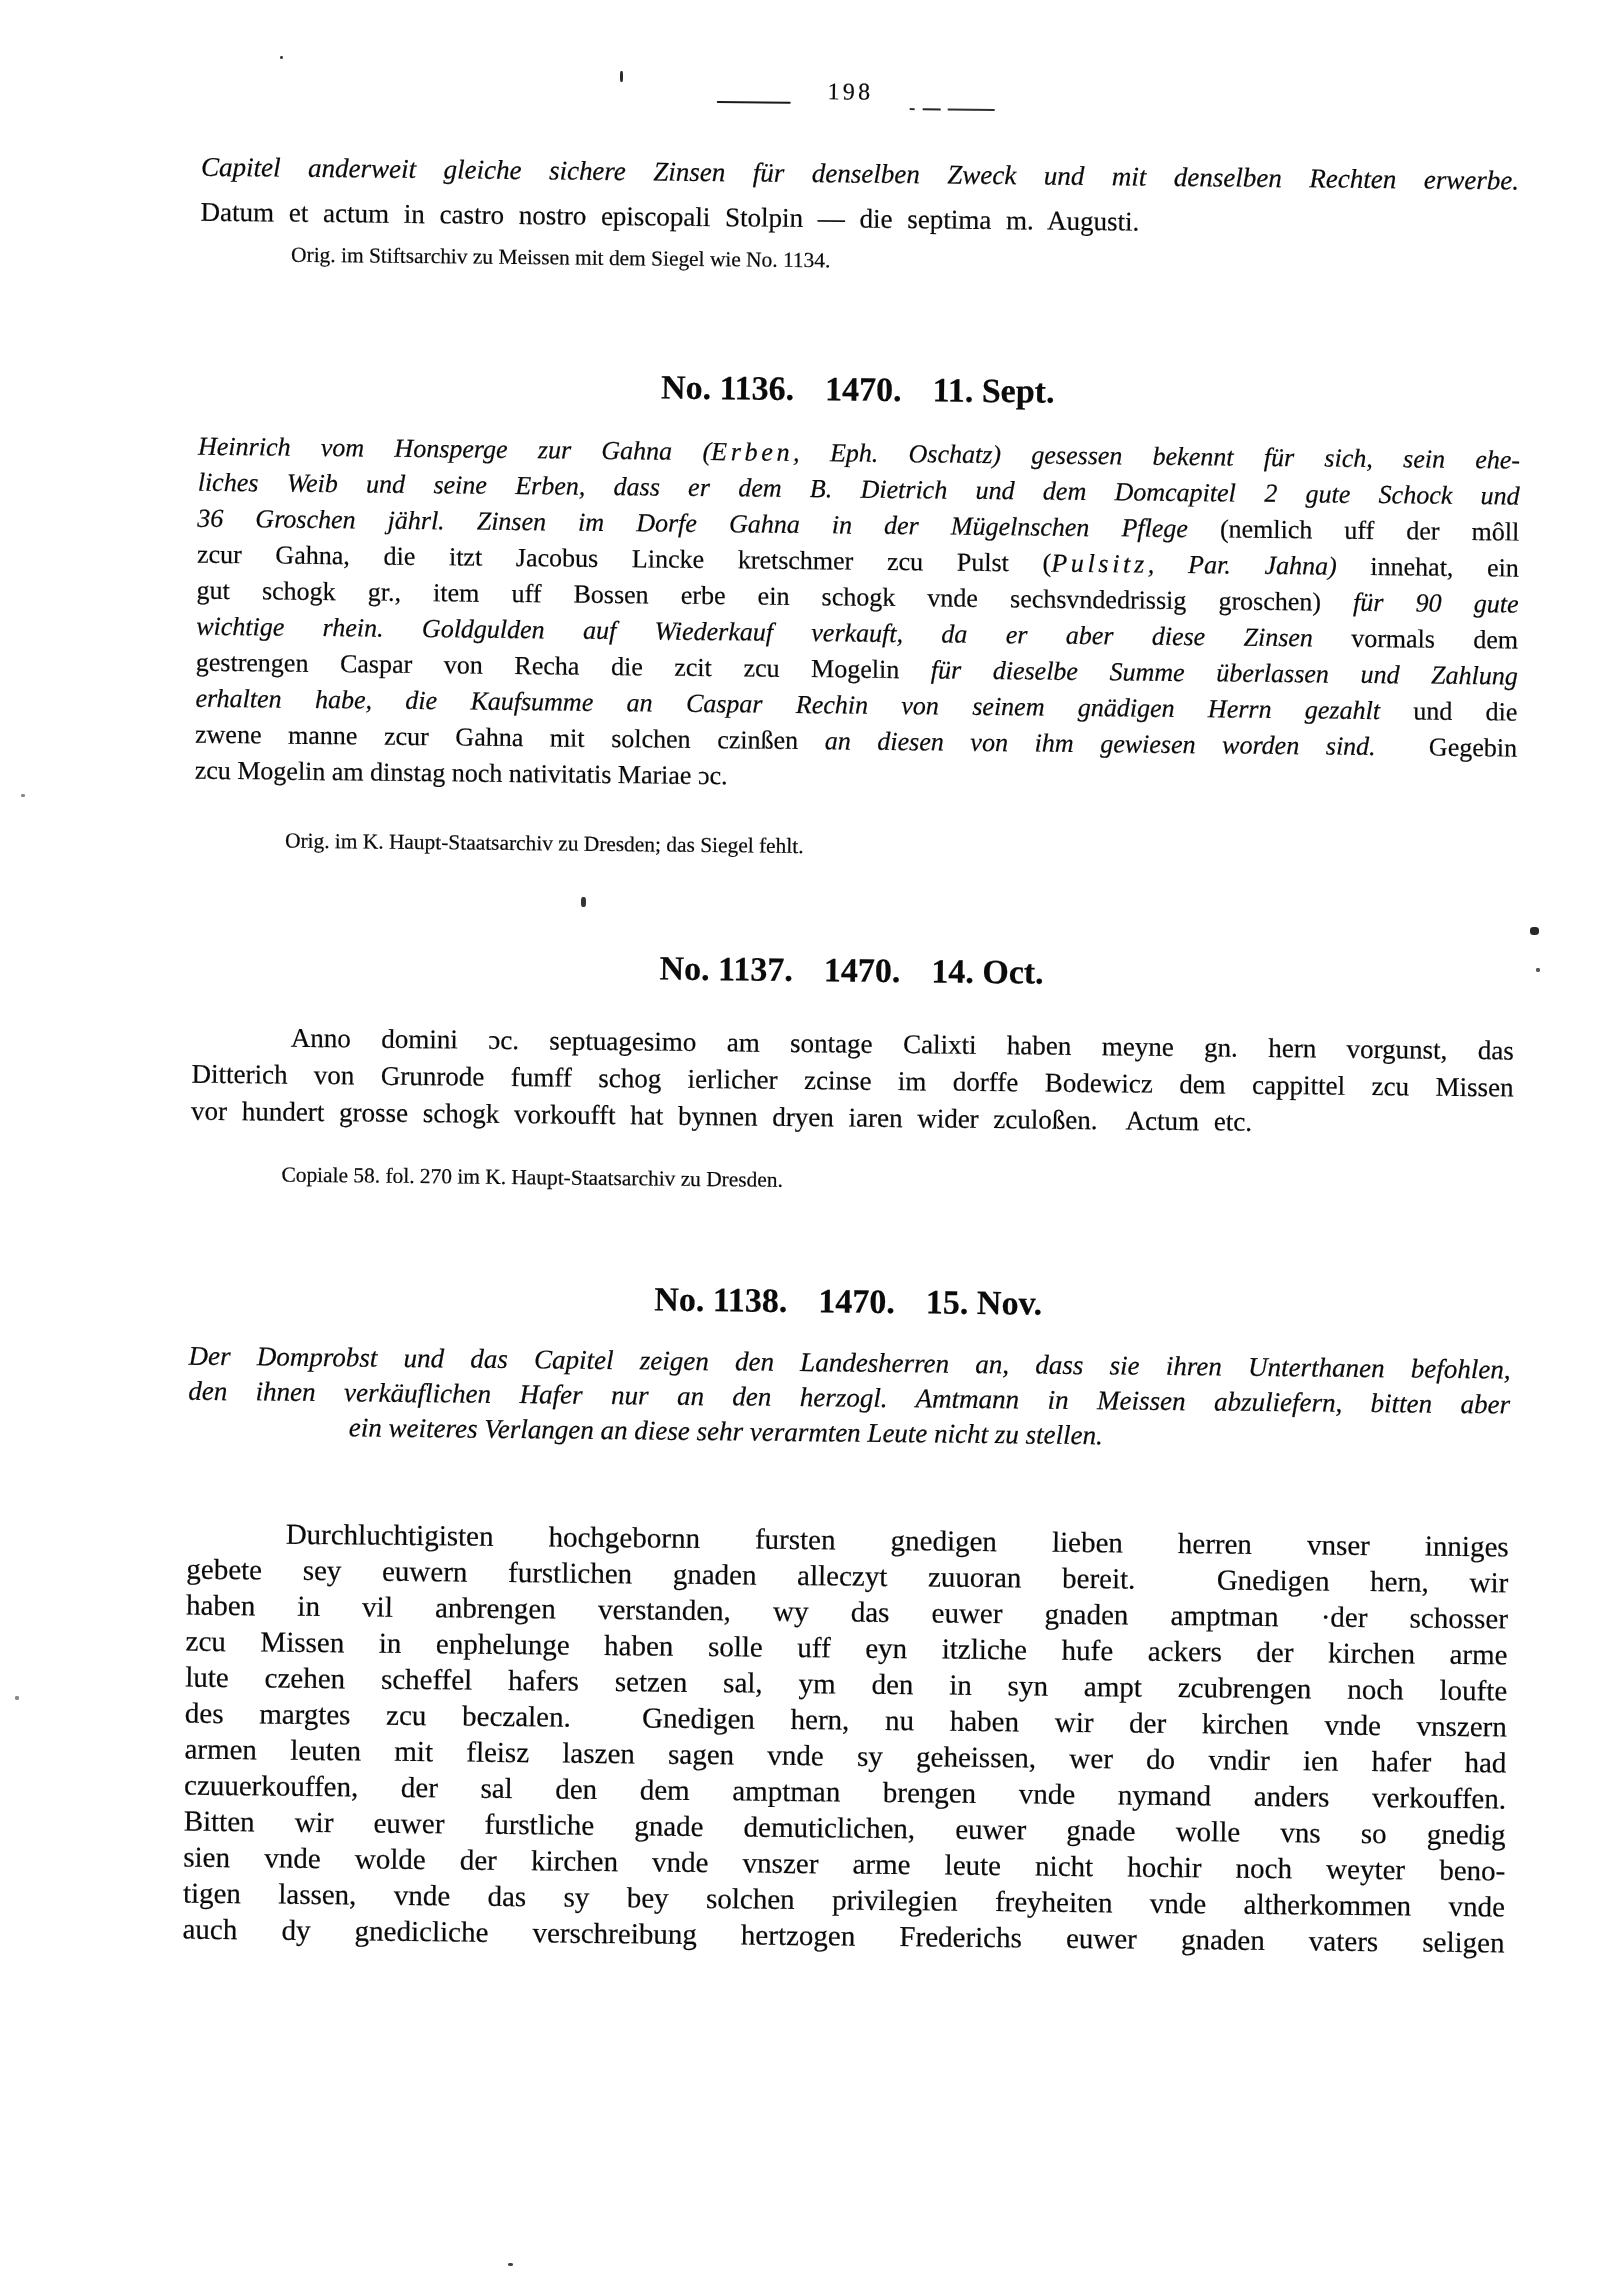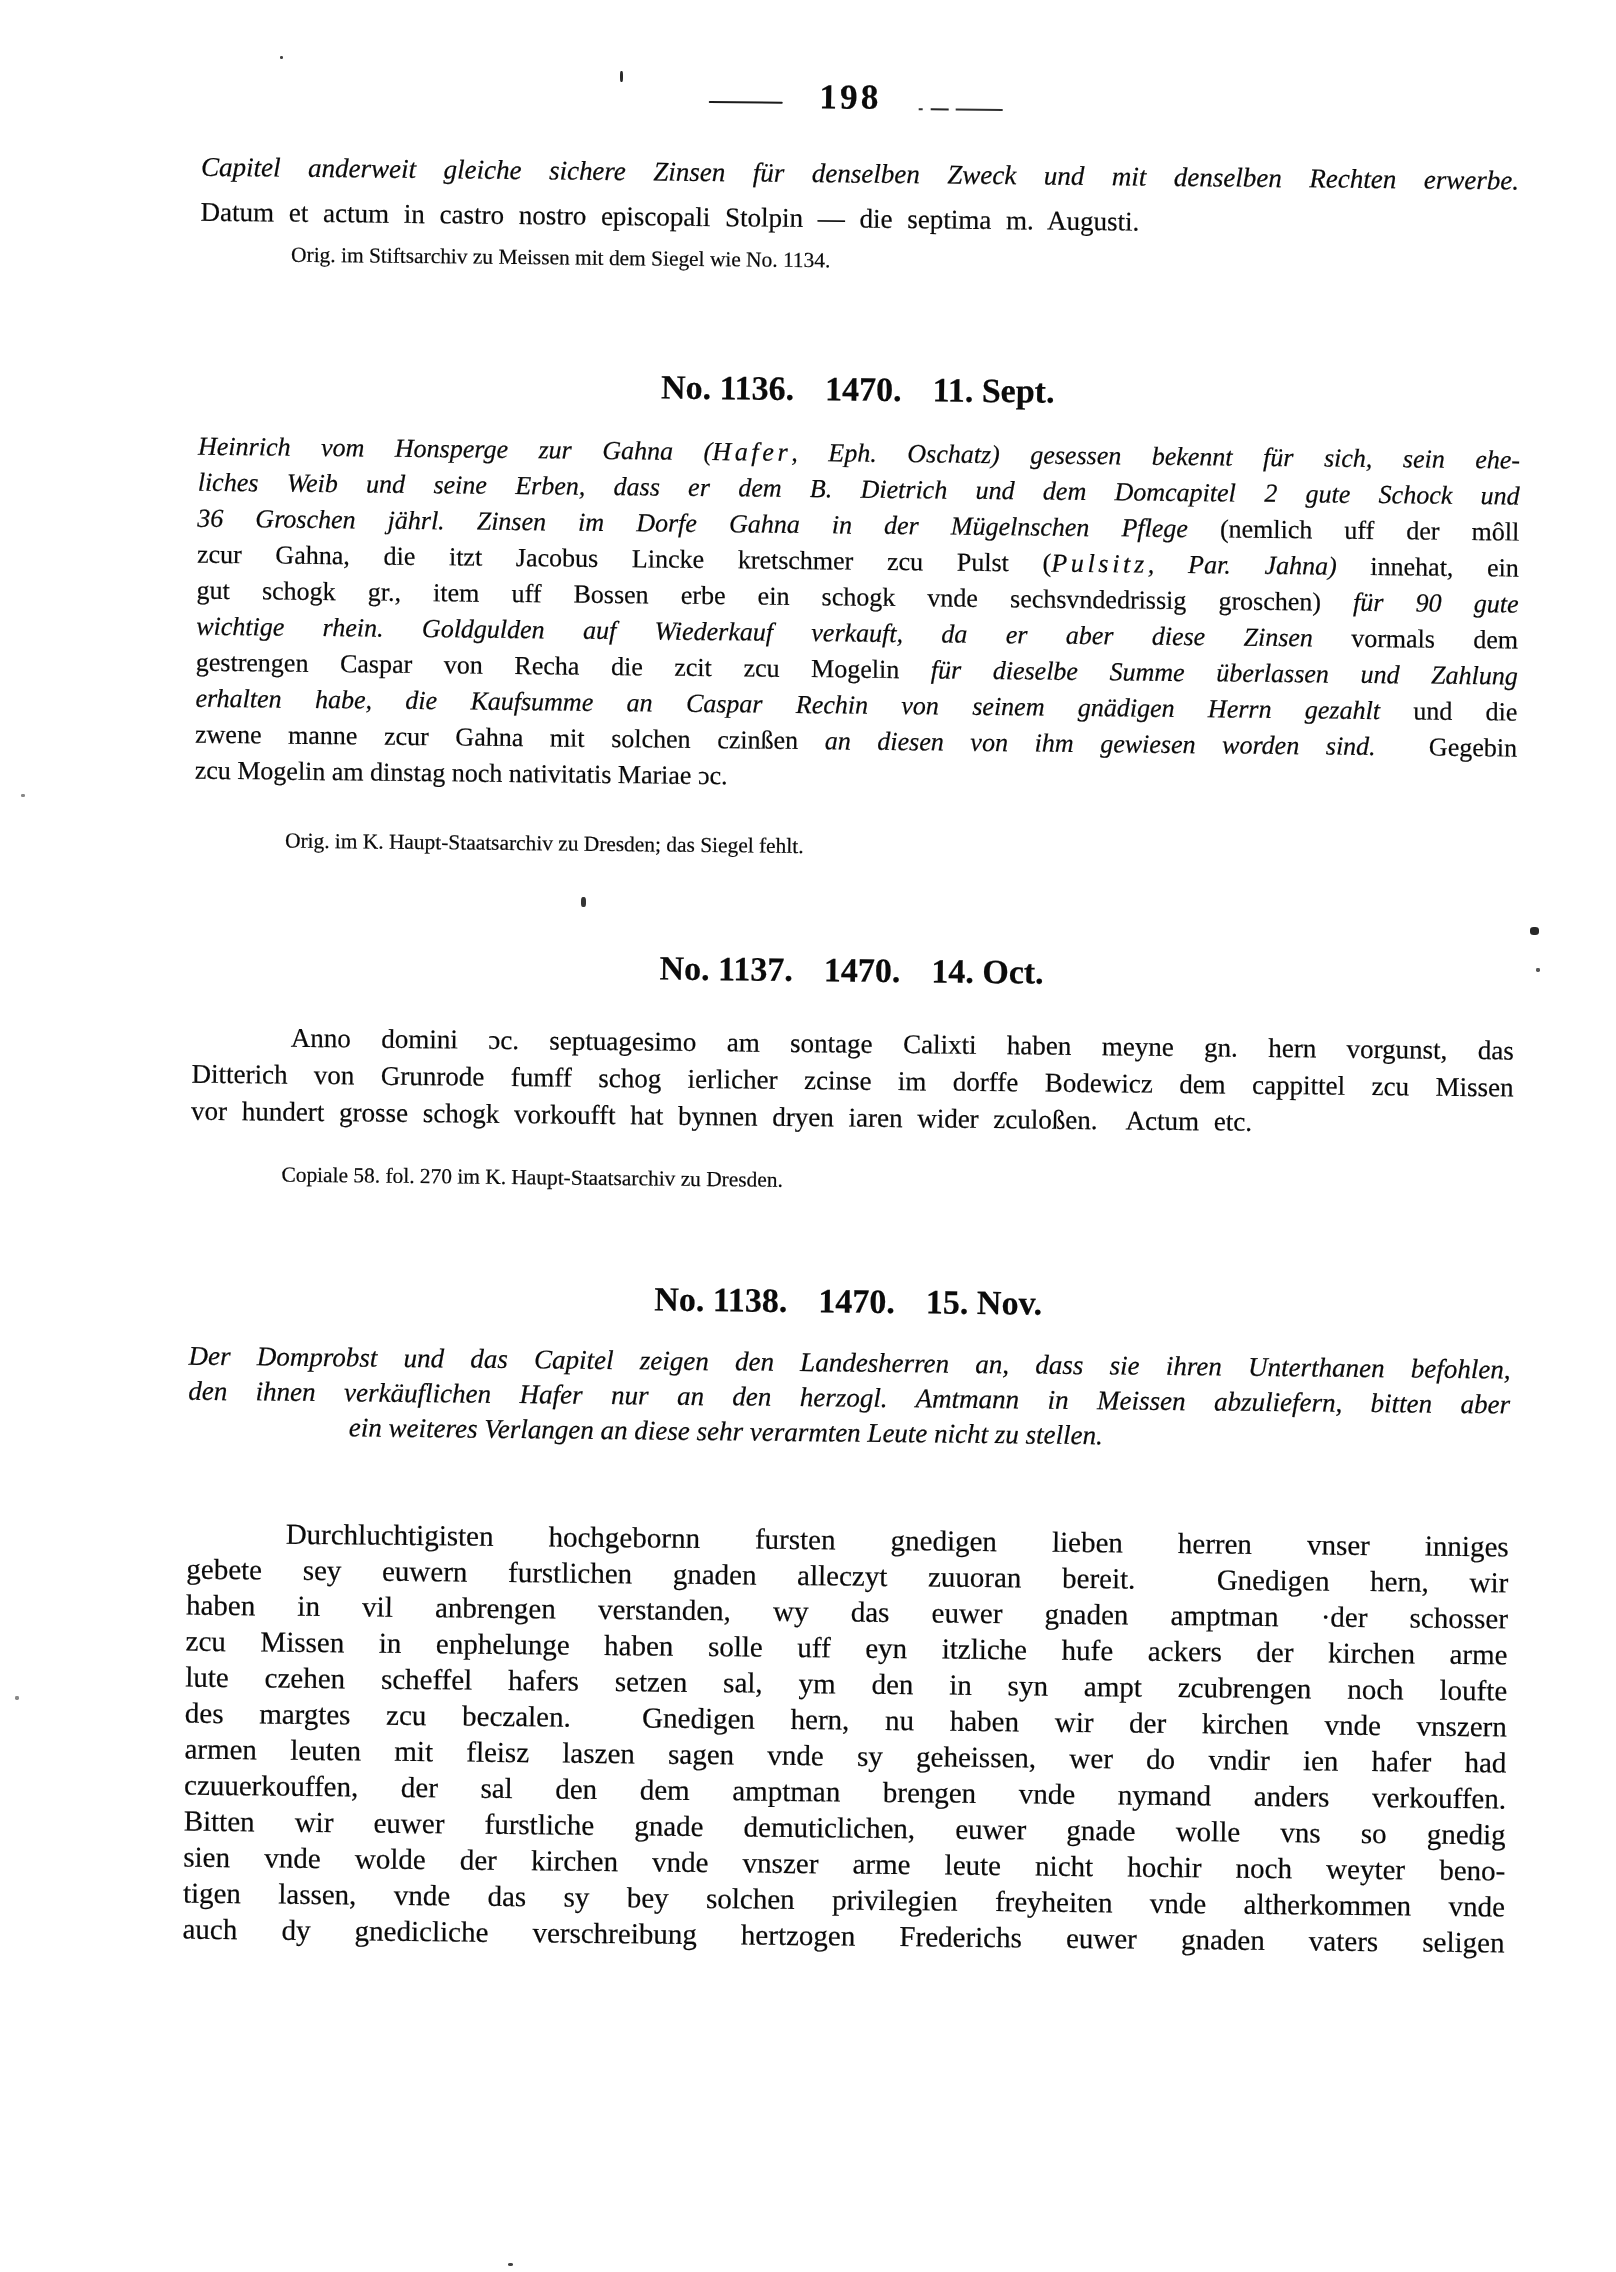--- a/index.html
+++ b/index.html
@@ -8,21 +8,21 @@
     overflow:hidden;color:#0b0b0b;
     font-family:"Liberation Serif","DejaVu Serif",serif;
     -webkit-text-stroke:0.2px #000;
   }
   .rot{position:absolute;left:0;top:0;width:1616px;height:2273px;
        transform:rotate(0.6deg);transform-origin:803px 80px;}
   .blk{position:absolute;}
   
   .pagerow{top:79px;left:187px;width:1338px;display:flex;justify-content:center;
            align-items:flex-start;gap:37px;}
-  .folio{font-size:35px;font-weight:700;letter-spacing:3.2px;line-height:1;}
+  .folio{font-size:24px;font-weight:400;letter-spacing:3.2px;line-height:1;}
   .rule-l{width:74px;height:2.7px;background:#1b1b1b;margin-top:22.5px;border-radius:1.1px;}
   .rule-r{display:flex;align-items:center;gap:7.5px;margin-top:28px;}
   .rule-r .d1{width:4.8px;height:2.1px;background:#303030;}
   .rule-r .d2{width:18px;height:2.1px;background:#262626;}
   .rule-r .d3{width:47px;height:1.6px;background:#303030;}
   
   .headnote{top:151px;left:202px;width:1318px;font-size:27px;line-height:45px;}
   .src{font-size:21.4px;line-height:26px;-webkit-text-stroke:0.2px #000;}
   .src1{top:247px;left:293px;width:1231px;}
   .hd{left:202px;width:1318px;display:flex;justify-content:center;gap:31px;
@@ -67,21 +67,21 @@
         <div class="line end sp"><span class="rm">Datum et actum in castro nostro episcopali Stolpin — die septima m. Augusti.</span></div>
       </div>
     <div class="blk src src1">Orig. im Stiftsarchiv zu Meissen mit dem Siegel wie No. 1134.</div>
 
     <div class="blk hd hd1136">
       <span>No. 1136.</span>
       <span>1470.</span>
       <span>11. Sept.</span>
     </div>
     <div class="blk para1136">
-        <div class="line"><span class="it">Heinrich vom Honsperge zur Gahna (</span><span class="it lsp">Hafer</span><span class="it">, Eph. Oschatz) gesessen bekennt für sich, sein ehe-</span></div>
+        <div class="line"><span class="it">Heinrich vom Honsperge zur Gahna (</span><span class="it lsp">Erben</span><span class="it">, Eph. Oschatz) gesessen bekennt für sich, sein ehe-</span></div>
         <div class="line"><span class="it">liches Weib und seine Erben, dass er dem B. Dietrich und dem Domcapitel 2 gute Schock und</span></div>
         <div class="line"><span class="it">36 Groschen jährl. Zinsen im Dorfe Gahna in der Mügelnschen Pflege </span><span class="rm">(nemlich uff der môll</span></div>
         <div class="line"><span class="rm">zcur Gahna, die itzt Jacobus Lincke kretschmer zcu Pulst (</span><span class="it lsp">Pulsitz</span><span class="it">, Par. Jahna)</span><span class="rm"> innehat, ein</span></div>
         <div class="line"><span class="rm">gut schogk gr., item uff Bossen erbe ein schogk vnde sechsvndedrissig groschen) </span><span class="it">für 90 gute</span></div>
         <div class="line"><span class="it">wichtige rhein. Goldgulden auf Wiederkauf verkauft, da er aber diese Zinsen </span><span class="rm">vormals dem</span></div>
         <div class="line"><span class="rm">gestrengen Caspar von Recha die zcit zcu Mogelin </span><span class="it">für dieselbe Summe überlassen und Zahlung</span></div>
         <div class="line"><span class="it">erhalten habe, die Kaufsumme an Caspar Rechin von seinem gnädigen Herrn gezahlt </span><span class="rm">und die</span></div>
         <div class="line"><span class="rm">zwene manne zcur Gahna mit solchen czinßen </span><span class="it">an diesen von ihm gewiesen worden sind.</span><span class="rm">&nbsp; Gegebin</span></div>
         <div class="line end"><span class="rm">zcu Mogelin am dinstag noch nativitatis Mariae ɔc.</span></div>
       </div>

